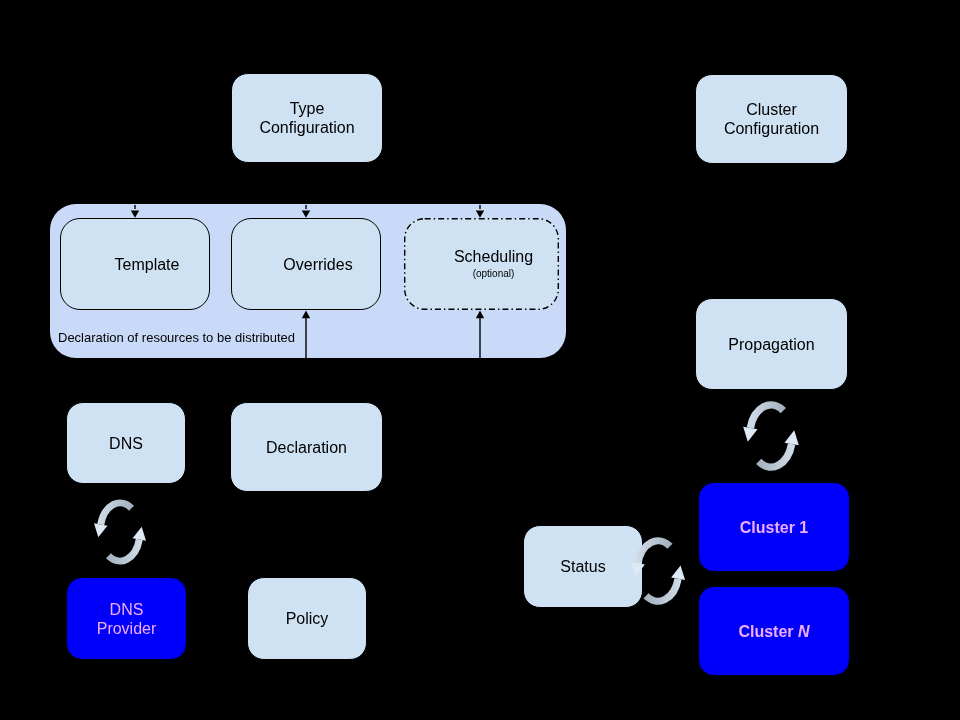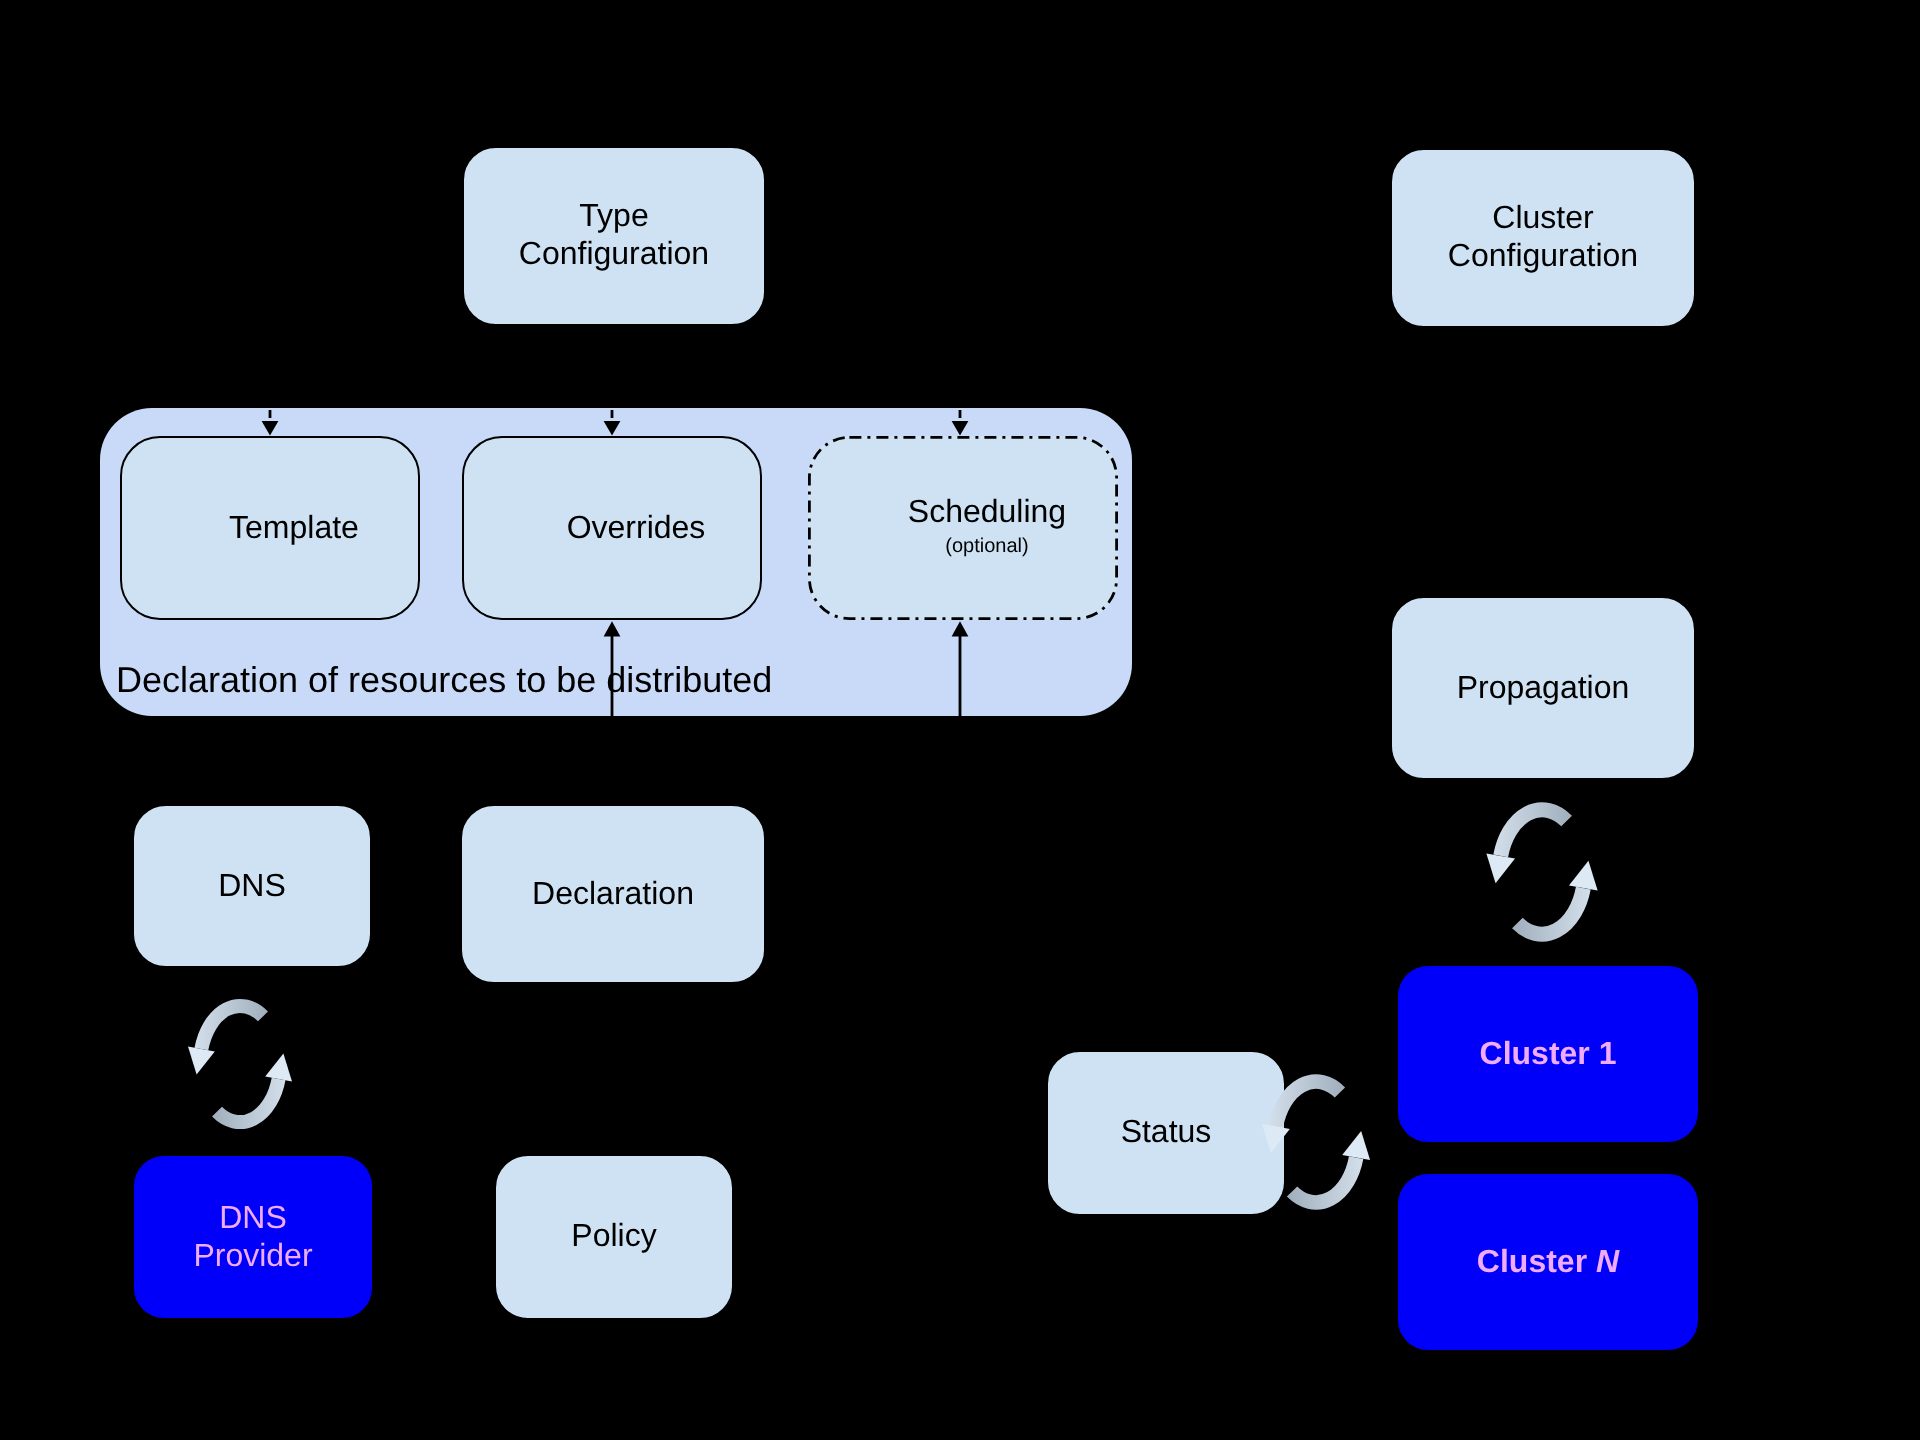--- a/index.html
+++ b/index.html
@@ -13,21 +13,21 @@
     background:var(--box-fill,#cfe2f3);border:1px solid #000;border-radius:17px;box-sizing:border-box;
   }
   .inner{border:1.4px solid #000;border-radius:20px;padding-left:24px;}
   .noborder{border:none;}
   .blue{background:var(--cluster-fill,#0000fa);color:#f0abfc;font-weight:bold;border-radius:16px;}
   .group{
     position:absolute;left:50px;top:204px;width:516px;height:154px;
     background:var(--container-fill,#c9daf8);border-radius:26px;
   }
   .caption{
-    position:absolute;left:58px;top:330px;font-size:18px;color:#000;
+    position:absolute;left:58px;top:330px;font-size:13px;color:#000;
     font-family:"Liberation Sans","DejaVu Sans",sans-serif;
   }
   .note{font-size:10px;line-height:15px;}
   .blue em{font-style:italic;margin-left:0.28em;}
   svg.overlay{position:absolute;left:0;top:0;pointer-events:none;}
   
   #type-config   {left:231px;top:73px; width:152px;height:90px;}
   #cluster-config{left:695px;top:74px; width:153px;height:90px;}
   #template      {left:60px; top:218px;width:150px;height:92px;}
   #placement     {left:231px;top:218px;width:150px;height:92px;}

